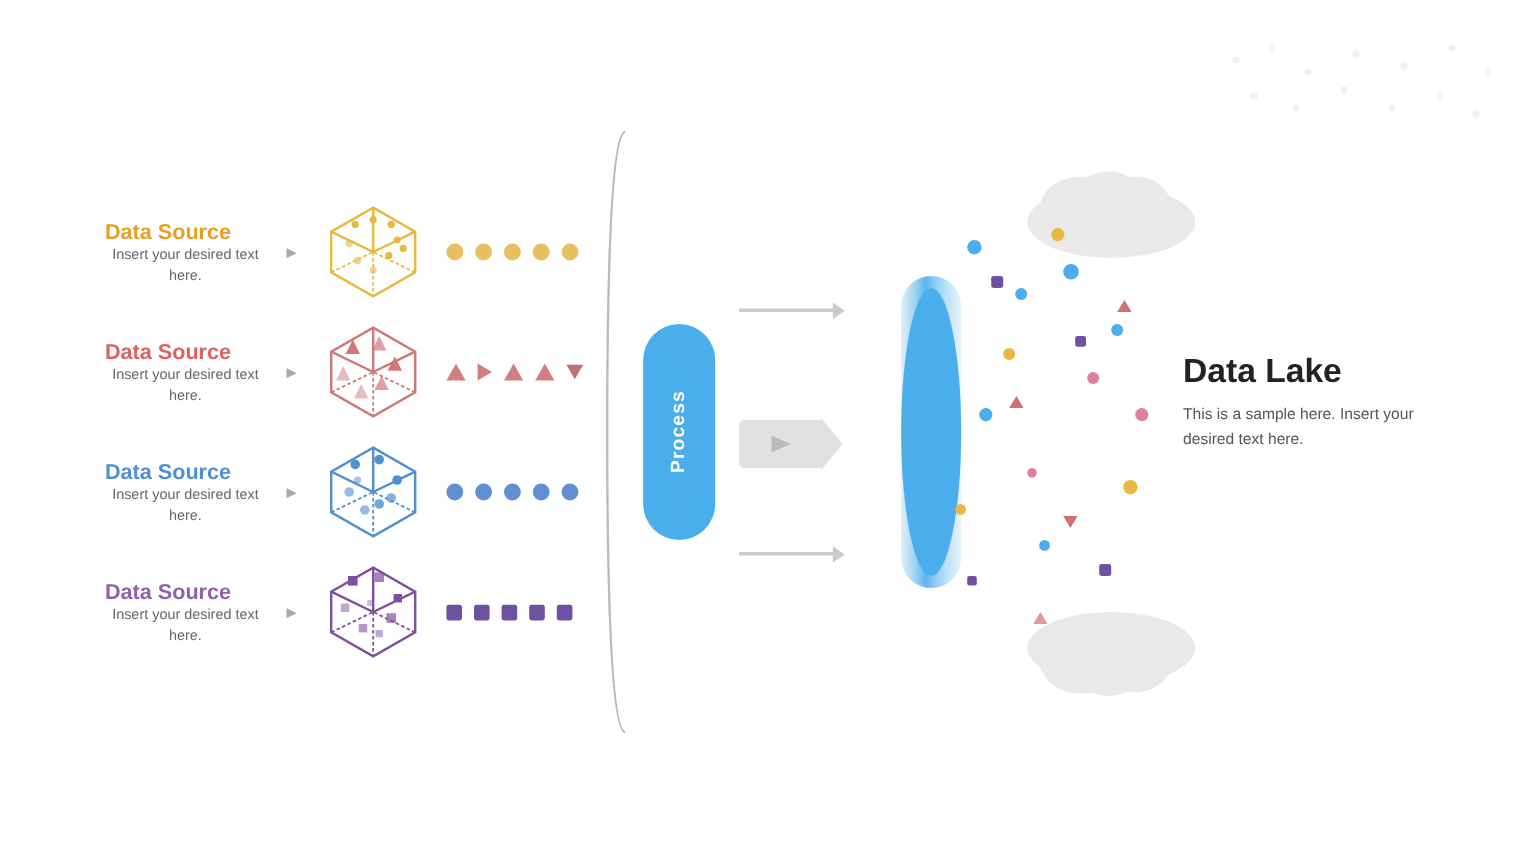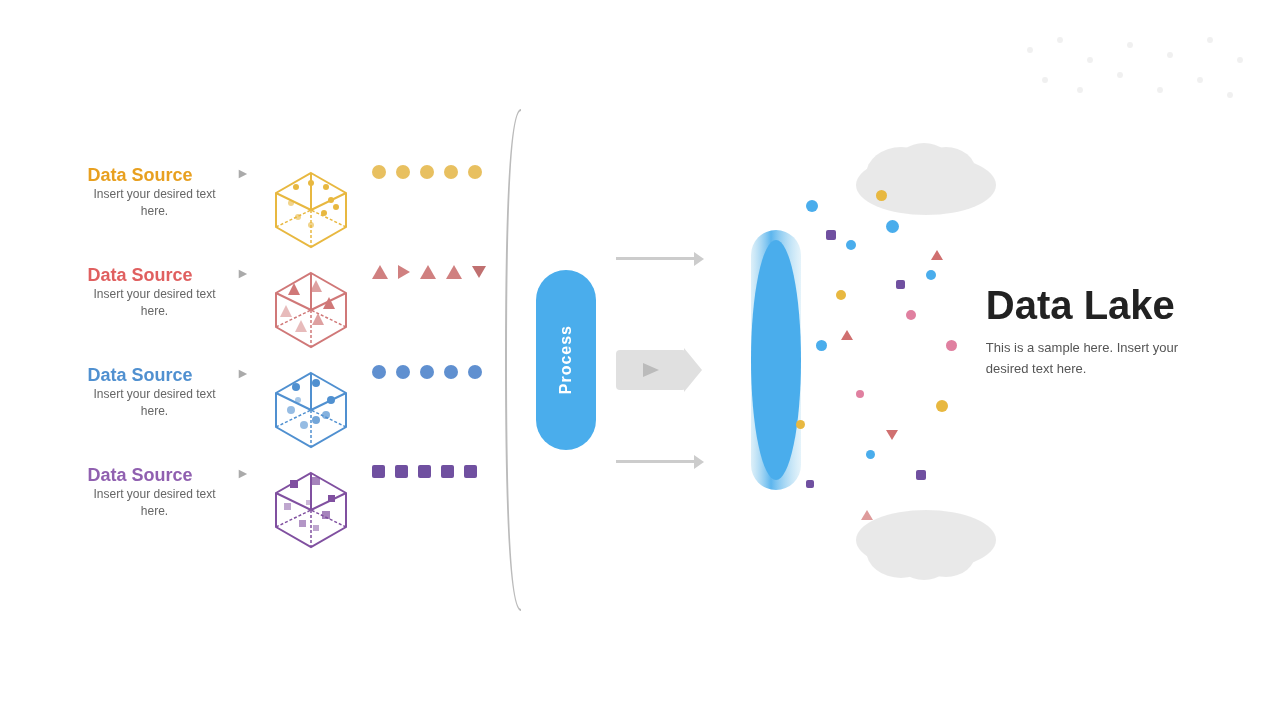--- a/index.html
+++ b/index.html
@@ -24,21 +24,21 @@
     .sources-section {
       display: flex;
       flex-direction: column;
       gap: 10px;
       margin-left: 60px;
       z-index: 2;
     }
 
     .source-row {
       display: flex;
-      align-items: flex-start;
+      align-items: center;
       gap: 12px;
     }
 
     .source-label {
       width: 160px;
       text-align: center;
     }
 
     .source-title {
       font-size: 18px;
@@ -222,21 +222,21 @@
     
     .datalake-title-section {
       position: absolute;
       right: -200px;
       top: 50%;
       transform: translateY(-80%);
       width: 220px;
     }
 
     .datalake-title {
-      font-size: 40px;
+      font-size: 28px;
       font-weight: 700;
       color: #222;
       margin-bottom: 10px;
     }
 
     .datalake-desc {
       font-size: 13px;
       color: #555;
       line-height: 1.6;
     }

